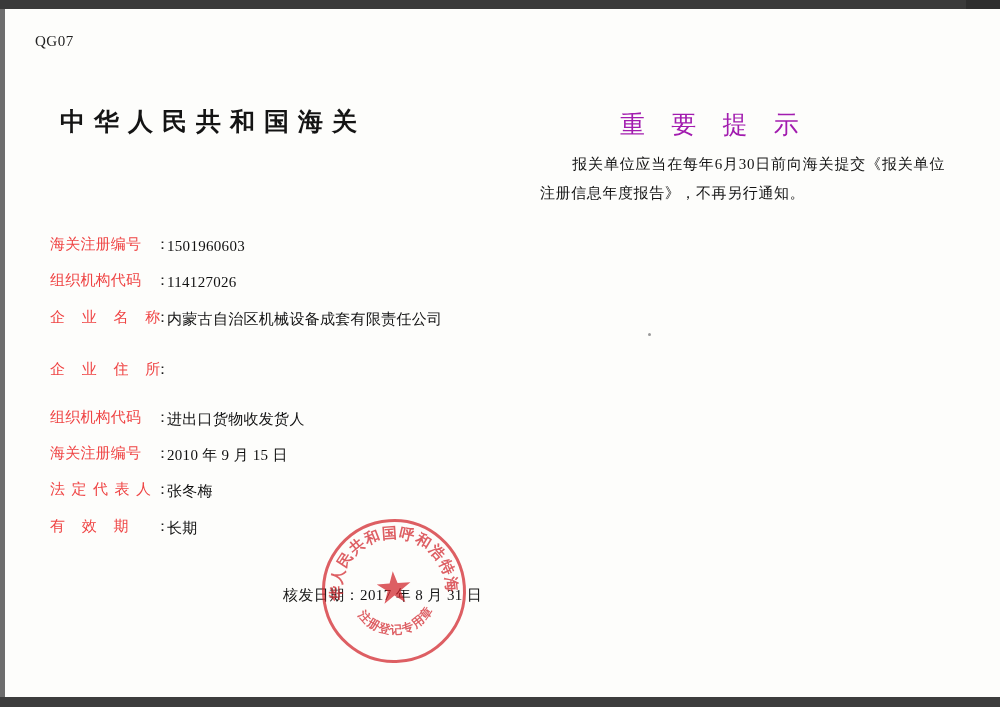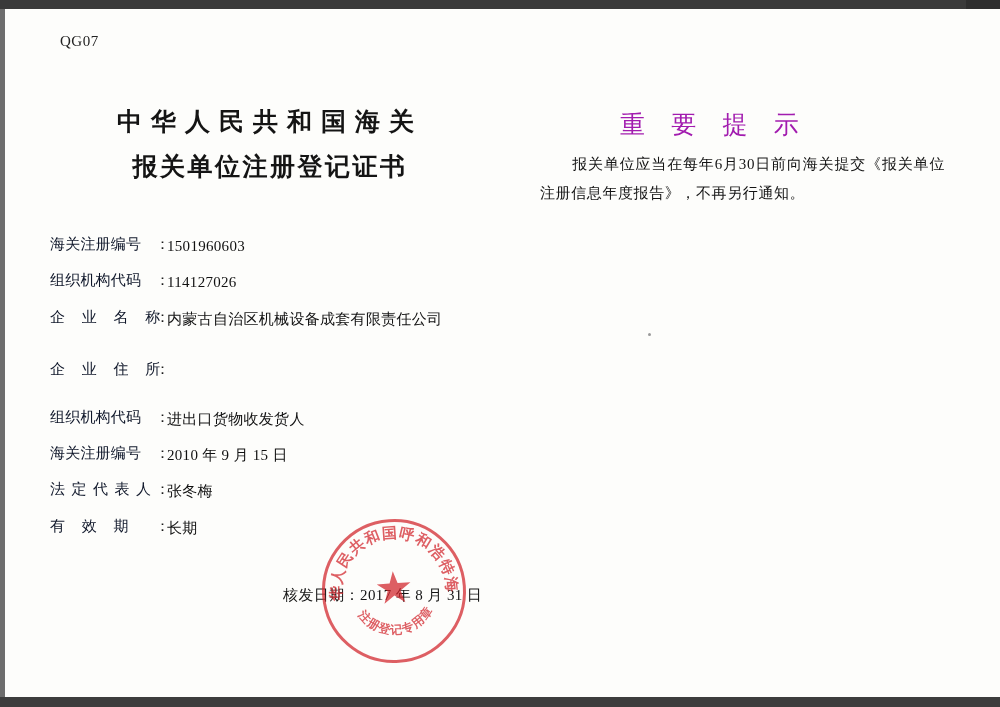--- a/index.html
+++ b/index.html
@@ -43,35 +43,34 @@
   }
   .paper {
     position: absolute;
     top: 9px; left: 5px;
     width: 995px; height: 688px;
     background: #fdfdfb;
   }
 
   .form-code {
     position: absolute;
-    left: 60px;
+    left: 35px;
     top: 33px;
     font-size: 15px;
     letter-spacing: 0.5px;
     color: #222;
     font-family: "Liberation Serif", serif;
   }
 
   
   .title-block {
     position: absolute;
     left: 60px;
     top: 105px;
     width: 420px;
-    text-align: center;
   }
   .title-line1 {
     font-size: 25px;
     letter-spacing: 9px;
     font-weight: bold;
     color: #141414;
     white-space: nowrap;
   }
   .title-line2 {
     font-size: 25px;
@@ -90,21 +89,21 @@
   }
   .field-row {
     display: flex;
     align-items: flex-start;
     margin-bottom: 13px;
   }
   .field-label {
     width: 105px;
     flex: 0 0 105px;
     font-size: 15px;
-    color: #0f172a;
+    color: #ef4444;
     letter-spacing: 0.2px;
     white-space: nowrap;
   }
   .field-label.spread4 { letter-spacing: 6.5px; }
   .field-colon {
     width: 12px;
     flex: 0 0 12px;
     font-size: 15px;
   }
   .field-value {
@@ -213,21 +212,20 @@
   <div class="edge-right-top"></div>
   <div class="edge-left"></div>
   <div class="edge-bottom"></div>
 
   <div class="paper"></div>
 
   <div class="form-code">QG07</div>
 
   <div class="title-block">
     <div class="title-line1">中华人民共和国海关</div>
-    <div class="title-line2">报关单位注册登记证书</div>
   </div>
 
   <div class="fields">
 
     <div class="field-row">
       <span class="field-label">海关注册编号</span>
       <span class="field-colon">：</span>
       <span class="field-value">1501960603</span>
     </div>
 

